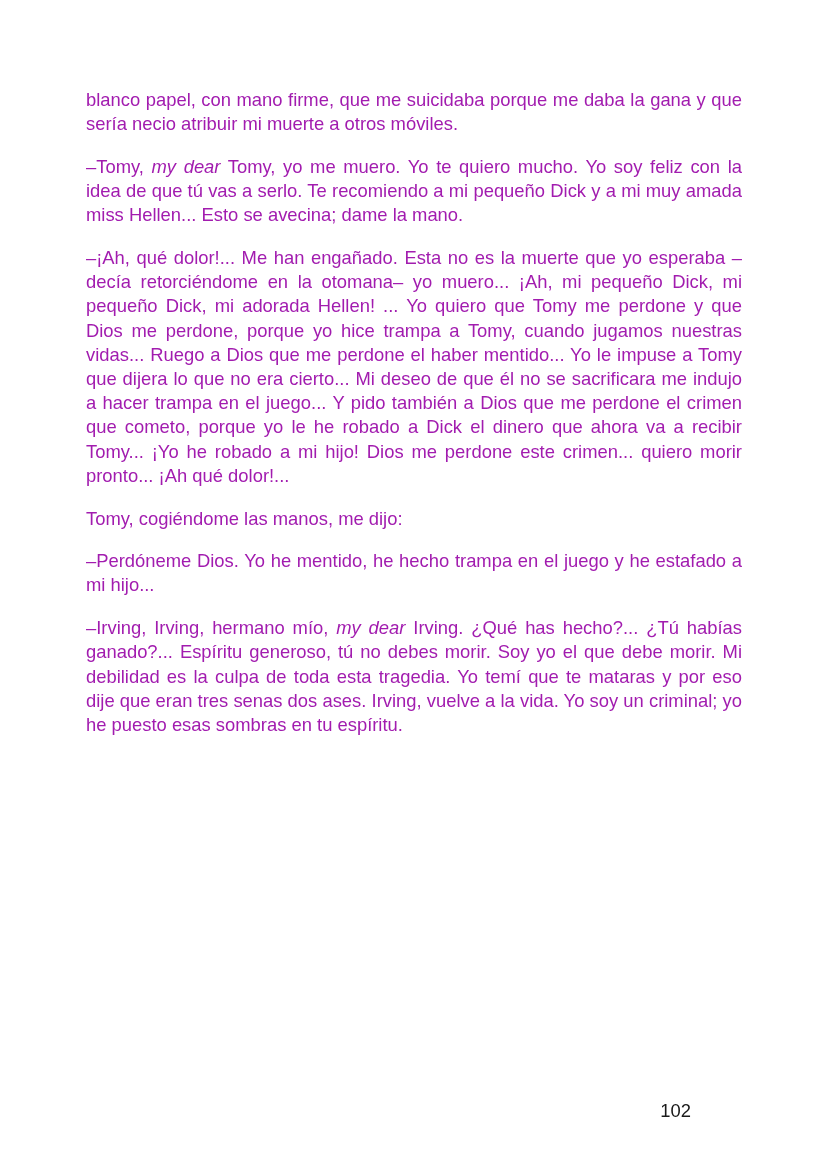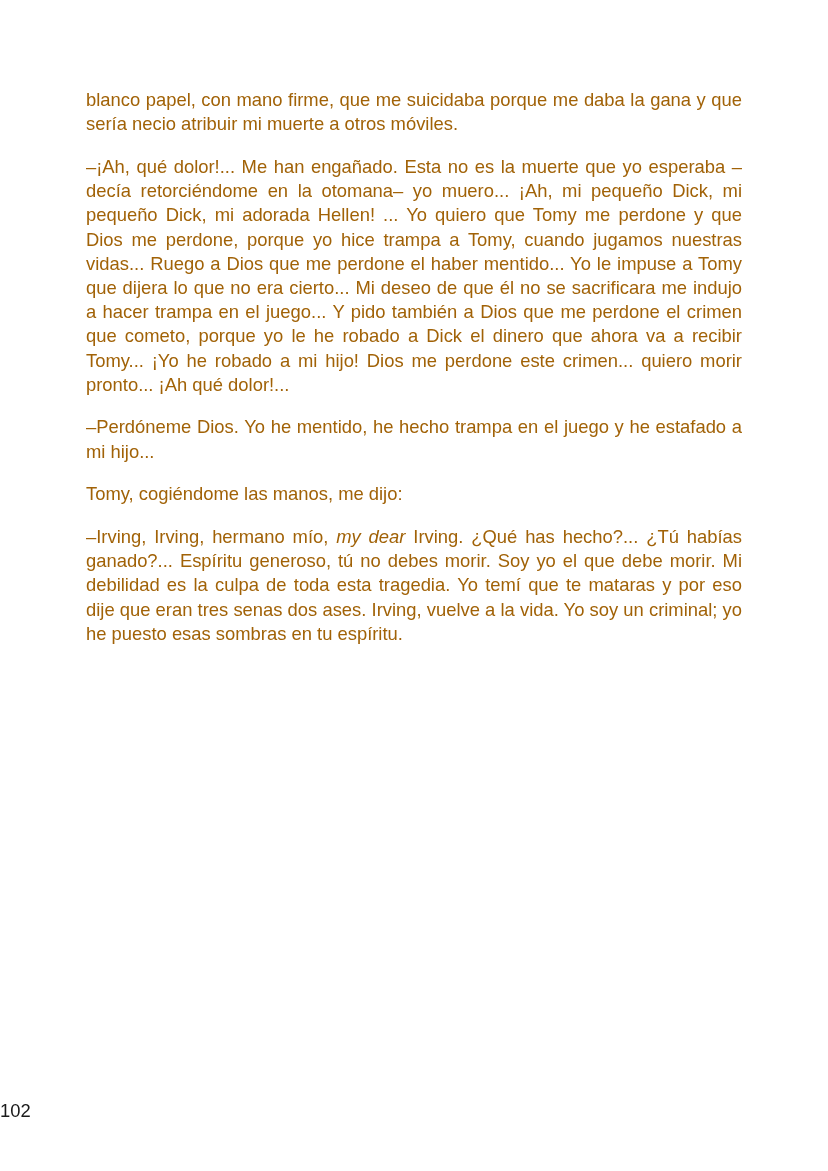--- a/index.html
+++ b/index.html
@@ -14,52 +14,53 @@
       overflow: hidden;
     }
     .page {
       position: absolute;
       left: 86px;
       top: 88px;
       width: 656px;
       font-family: "Liberation Sans", sans-serif;
       font-size: 18.4px;
       line-height: 24.2px;
-      color: #a16207;
+      color: #a21caf;
       text-align: justify;
     }
     .para {
       margin: 0 0 18.5px 0;
     }
     .para em {
       font-style: italic;
     }
     .page-number {
       position: absolute;
       left: 0;
       width: 691px;
       top: 1100px;
-      text-align: left;
+      text-align: right;
       font-family: "Liberation Sans", sans-serif;
       font-size: 18.4px;
       color: #1a1a1a;
     }
   </style>
 </head>
 <body>
 
 <div class="page">
   <p class="para">
     <span>blanco papel, con mano firme, que me suicidaba porque me daba la gana y que sería necio atribuir mi muerte a otros móviles.</span>
   </p>
+  <p class="para"><span>–Tomy, </span><em>my dear</em><span> Tomy, yo me muero. Yo te quiero mucho. Yo soy feliz con la idea de que tú vas a serlo. Te recomiendo a mi pequeño Dick y a mi muy amada miss Hellen... Esto se avecina; dame la mano.</span></p>
   <p class="para">
     <span>–¡Ah, qué dolor!... Me han engañado. Esta no es la muerte que yo esperaba –decía retorciéndome en la otomana– yo muero... ¡Ah, mi pequeño Dick, mi pequeño Dick, mi adorada Hellen! ... Yo quiero que Tomy me perdone y que Dios me perdone, porque yo hice trampa a Tomy, cuando jugamos nuestras vidas... Ruego a Dios que me perdone el haber mentido... Yo le impuse a Tomy que dijera lo que no era cierto... Mi deseo de que él no se sacrificara me indujo a hacer trampa en el juego... Y pido también a Dios que me perdone el crimen que cometo, porque yo le he robado a Dick el dinero que ahora va a recibir Tomy... ¡Yo he robado a mi hijo! Dios me perdone este crimen... quiero morir pronto... ¡Ah qué dolor!...</span>
   </p>
   <p class="para">
-    <span>–Perdóneme Dios. Yo he mentido, he hecho trampa en el juego y he estafado a mi hijo...</span>
+    <span>Tomy, cogiéndome las manos, me dijo:</span>
   </p>
   <p class="para">
-    <span>Tomy, cogiéndome las manos, me dijo:</span>
+    <span>–Perdóneme Dios. Yo he mentido, he hecho trampa en el juego y he estafado a mi hijo...</span>
   </p>
   <p class="para"><span>–Irving, Irving, hermano mío, </span><em>my dear</em><span> Irving. ¿Qué has hecho?... ¿Tú habías ganado?... Espíritu generoso, tú no debes morir. Soy yo el que debe morir. Mi debilidad es la culpa de toda esta tragedia. Yo temí que te mataras y por eso dije que eran tres senas dos ases. Irving, vuelve a la vida. Yo soy un criminal; yo he puesto esas sombras en tu espíritu.</span></p>
 </div>
 
 <div class="page-number">102</div>
 
 </body></html>

